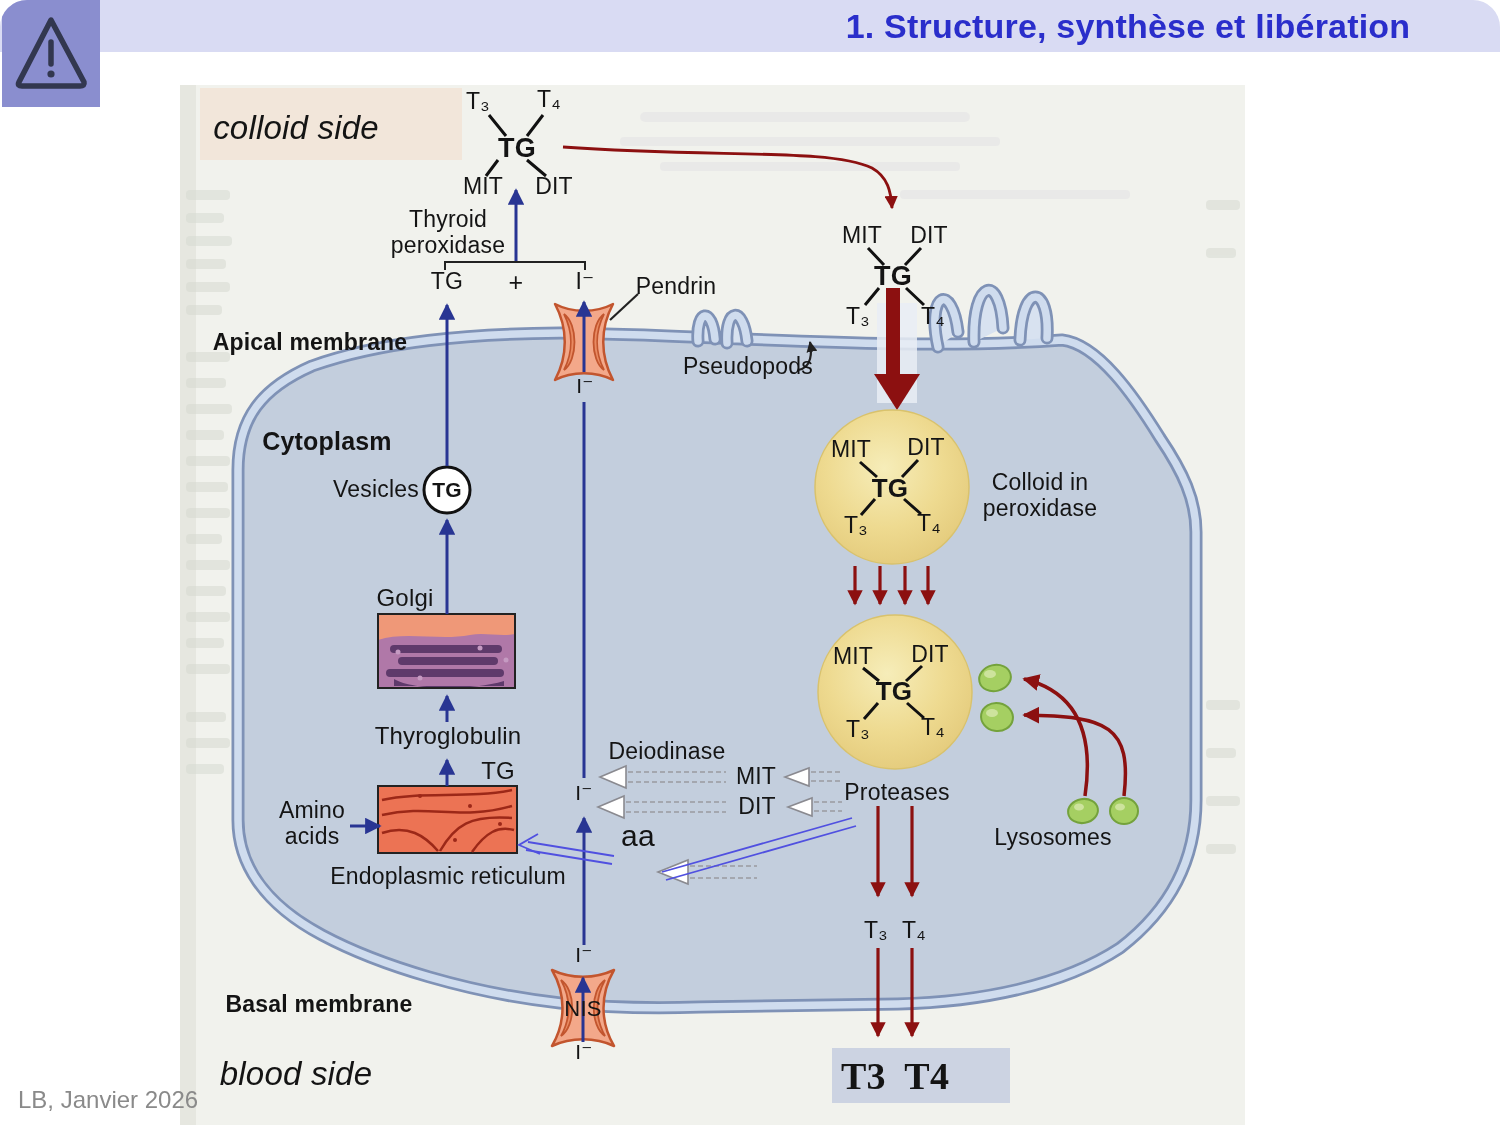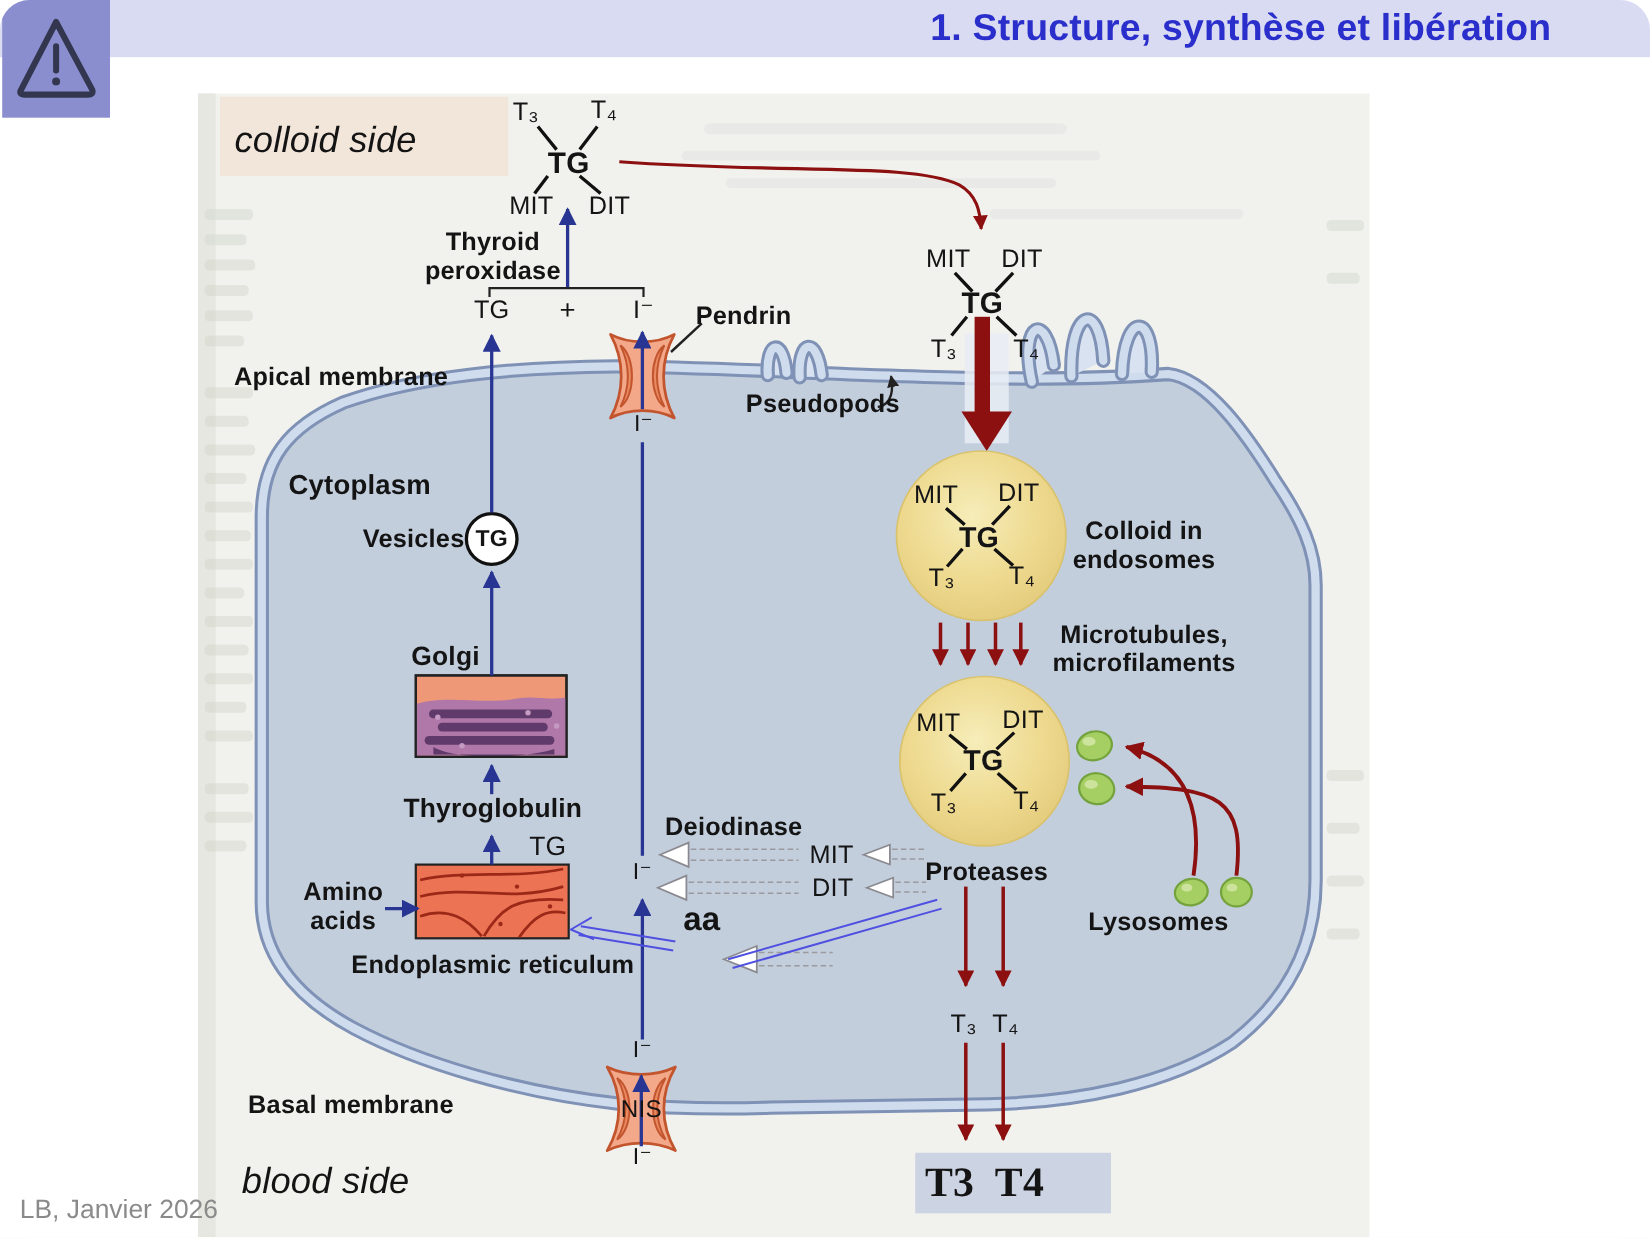--- a/index.html
+++ b/index.html
@@ -5,21 +5,21 @@
   html,body{margin:0;padding:0;background:#ffffff;}
   .stage{position:relative;width:1500px;height:1125px;background:#ffffff;overflow:hidden;
          font-family:"Liberation Sans","DejaVu Sans",sans-serif;border-radius:27px;}
   .title-bar{position:absolute;left:0;top:0;width:1500px;height:52px;background:#d9dbf3;}
   .title-text{position:absolute;left:1128px;top:26px;transform:translate(-50%,-50%);
     font-size:34px;font-weight:bold;color:#2a2ecb;white-space:nowrap;letter-spacing:.2px;}
   .warning-tile{position:absolute;left:2px;top:0;width:98px;height:107px;background:#8a8ecf;}
   .warning-tile svg{position:absolute;left:10px;top:12px;}
   .art{position:absolute;left:0;top:0;}
   .lbl{position:absolute;transform:translate(-50%,-50%);font-size:23px;color:#141414;
-       text-align:center;white-space:pre-line;line-height:1.12;letter-spacing:.2px;font-weight:bold;}
+       text-align:center;white-space:pre-line;line-height:1.12;letter-spacing:.2px;}
   .b{font-weight:bold;}
   .mol{font-weight:normal;font-size:23px;}
   .tgx{font-weight:bold;font-size:27px;}
   .tgv{font-weight:bold;font-size:21px;}
   .it{font-style:italic;font-size:33px;font-weight:normal;}
   .blue-note{color:#1a1ad0;font-size:33px;text-align:left;transform:translate(0,0);line-height:1.45;}
   .footer{position:absolute;left:18px;top:1086px;font-size:24px;color:#8a8a8a;}
   .box-t3t4{font-weight:bold;font-size:38px;white-space:pre;font-family:Liberation Serif, serif;}
 </style>
 </head>
@@ -281,23 +281,21 @@
   <div class="lbl" style="left:312px;top:824px">Amino
 acids</div>
   <div class="lbl" style="left:448px;top:877px">Endoplasmic reticulum</div>
 
   <div class="lbl mol" style="left:851px;top:450px">MIT</div>
   <div class="lbl mol" style="left:926px;top:448px">DIT</div>
   <div class="lbl tgx" style="left:890px;top:489px;font-size:26px">TG</div>
   <div class="lbl mol" style="left:856px;top:526px">T₃</div>
   <div class="lbl mol" style="left:929px;top:524px">T₄</div>
   <div class="lbl" style="left:1040px;top:496px">Colloid in
-endosomes</div>
-  <div class="lbl" style="left:1040px;top:590px">Microtubules,
-microfilaments</div>
+peroxidase</div>
 
   <div class="lbl mol" style="left:853px;top:657px">MIT</div>
   <div class="lbl mol" style="left:930px;top:655px">DIT</div>
   <div class="lbl tgx" style="left:894px;top:692px;font-size:26px">TG</div>
   <div class="lbl mol" style="left:858px;top:730px">T₃</div>
   <div class="lbl mol" style="left:933px;top:728px">T₄</div>
 
   <div class="lbl" style="left:667px;top:752px">Deiodinase</div>
   <div class="lbl mol" style="left:756px;top:777px">MIT</div>
   <div class="lbl mol" style="left:757px;top:807px">DIT</div>

